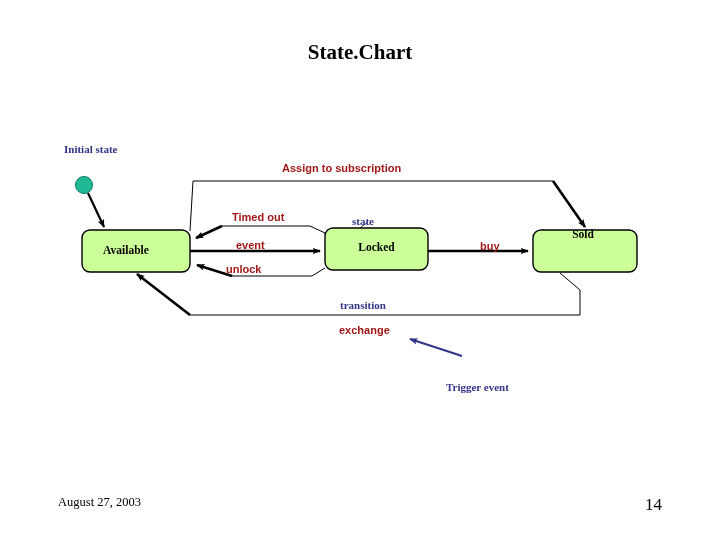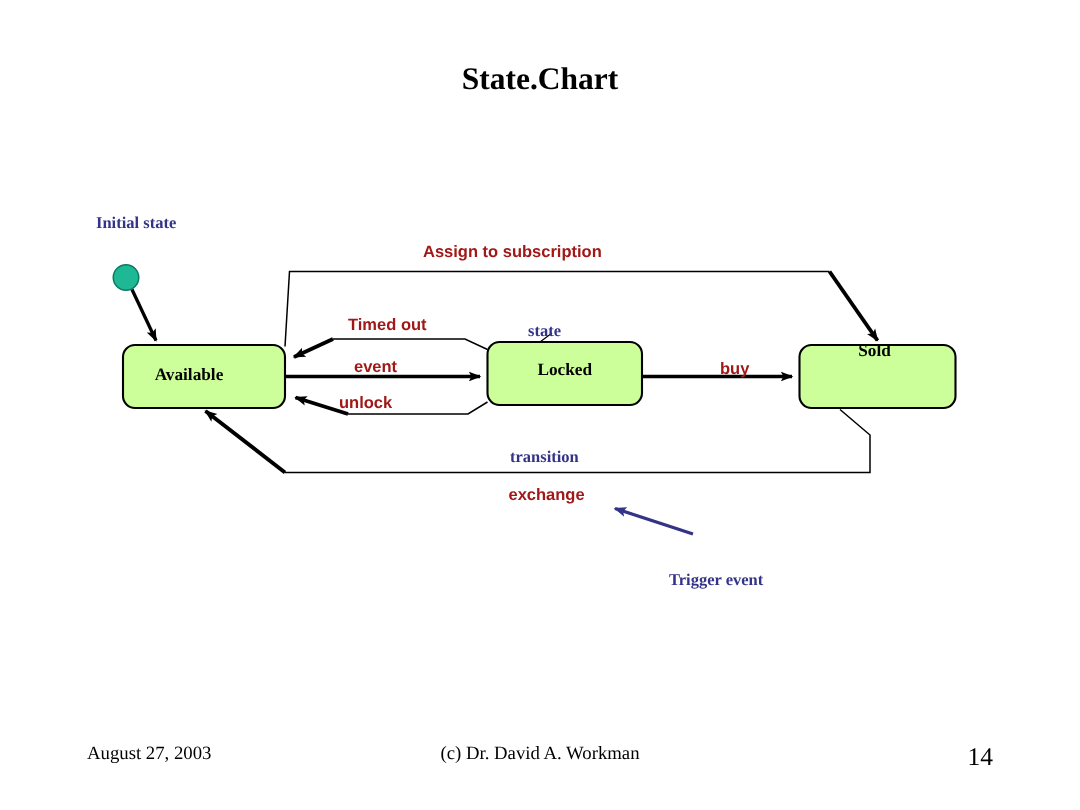--- a/index.html
+++ b/index.html
@@ -180,17 +180,16 @@
   <div class="annotation-label" style="left:64px; top:143px;">Initial state</div>
 
   <div class="annotation-label" style="left:352px; top:215px;">state</div>
 
   <div class="annotation-label" style="left:340px; top:299px;">transition</div>
 
   <div class="annotation-label" style="left:446px; top:353px;margin-top:28px;">Trigger event</div>
 
   <div id="footer-date">August 27, 2003</div>
 
-  <div id="footer-copyright">(c) Dr. David A. Workman</div>
 
   <div id="footer-pagenum">14</div>
 
 </div>
 
 </body></html>

